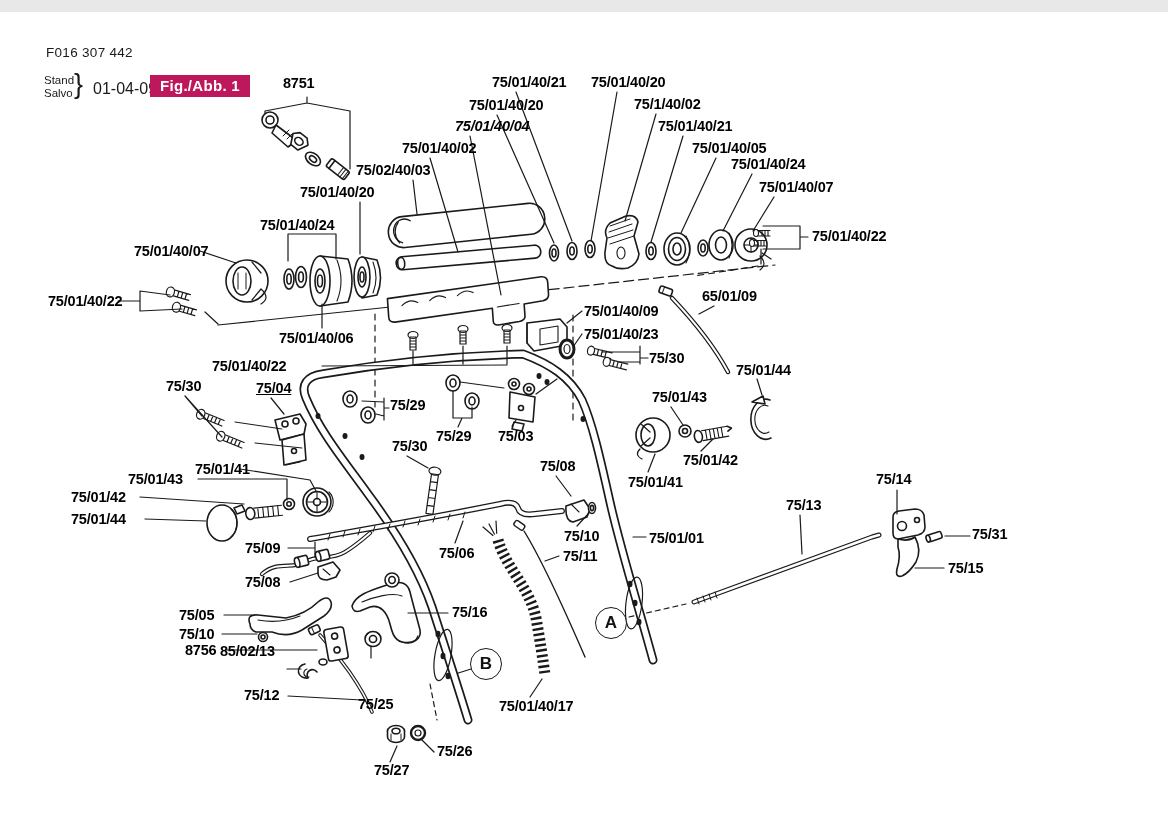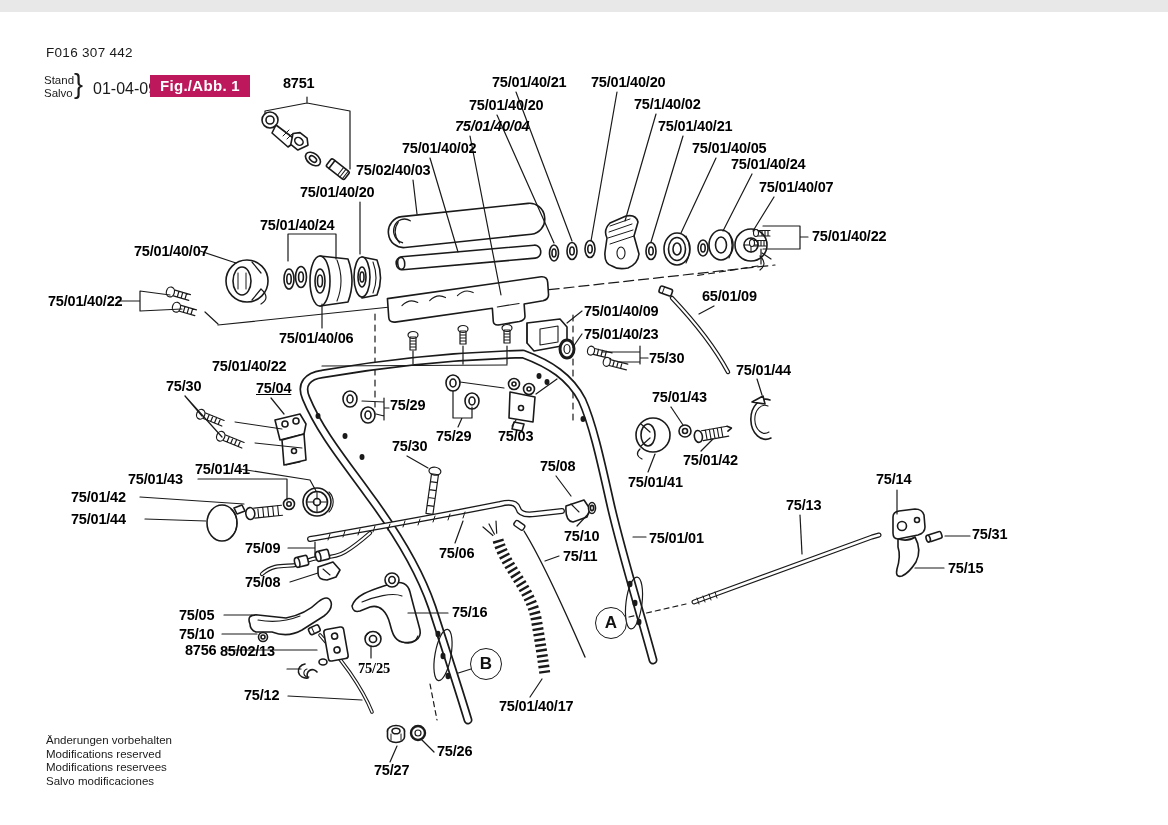--- a/index.html
+++ b/index.html
@@ -541,30 +541,24 @@
       <span class="part-label" style="left: 245px; top: 528px;">75/09</span>
       <span class="part-label" style="left: 439px; top: 533px;">75/06</span>
       <span class="part-label" style="left: 563px; top: 536px;">75/11</span>
       <span class="part-label" style="left: 948px; top: 548px;">75/15</span>
       <span class="part-label" style="left: 245px; top: 562px;">75/08</span>
       <span class="part-label" style="left: 452px; top: 592px;">75/16</span>
       <span class="part-label" style="left: 179px; top: 595px;">75/05</span>
       <span class="part-label" style="left: 179px; top: 614px;">75/10</span>
       <span class="part-label" style="left: 185px; top: 630px;">8756</span>
       <span class="part-label" style="left: 220px; top: 631px;">85/02/13</span>
-      <span class="part-label" style="left: 358px; top: 648px; font-family: Liberation Serif, serif;">75/25</span>
+      <span class="part-label" style="left: 358px; top: 684px;">75/25</span>
       <span class="part-label" style="left: 244px; top: 675px;">75/12</span>
       <span class="part-label" style="left: 499px; top: 686px;">75/01/40/17</span>
       <span class="part-label" style="left: 437px; top: 731px;">75/26</span>
       <span class="part-label" style="left: 374px; top: 750px;">75/27</span>
     </div>
   <div id="markers">
       <div class="marker" style="left: 595px; top: 595px;">A</div>
       <div class="marker" style="left: 470px; top: 636px;">B</div>
     </div>
 
-  <div class="footer-notes" id="footer-notes">
-      <div>Änderungen vorbehalten</div>
-      <div>Modifications reserved</div>
-      <div>Modifications reservees</div>
-      <div>Salvo modificaciones</div>
-    </div>
 </div>
 
 </body></html>

